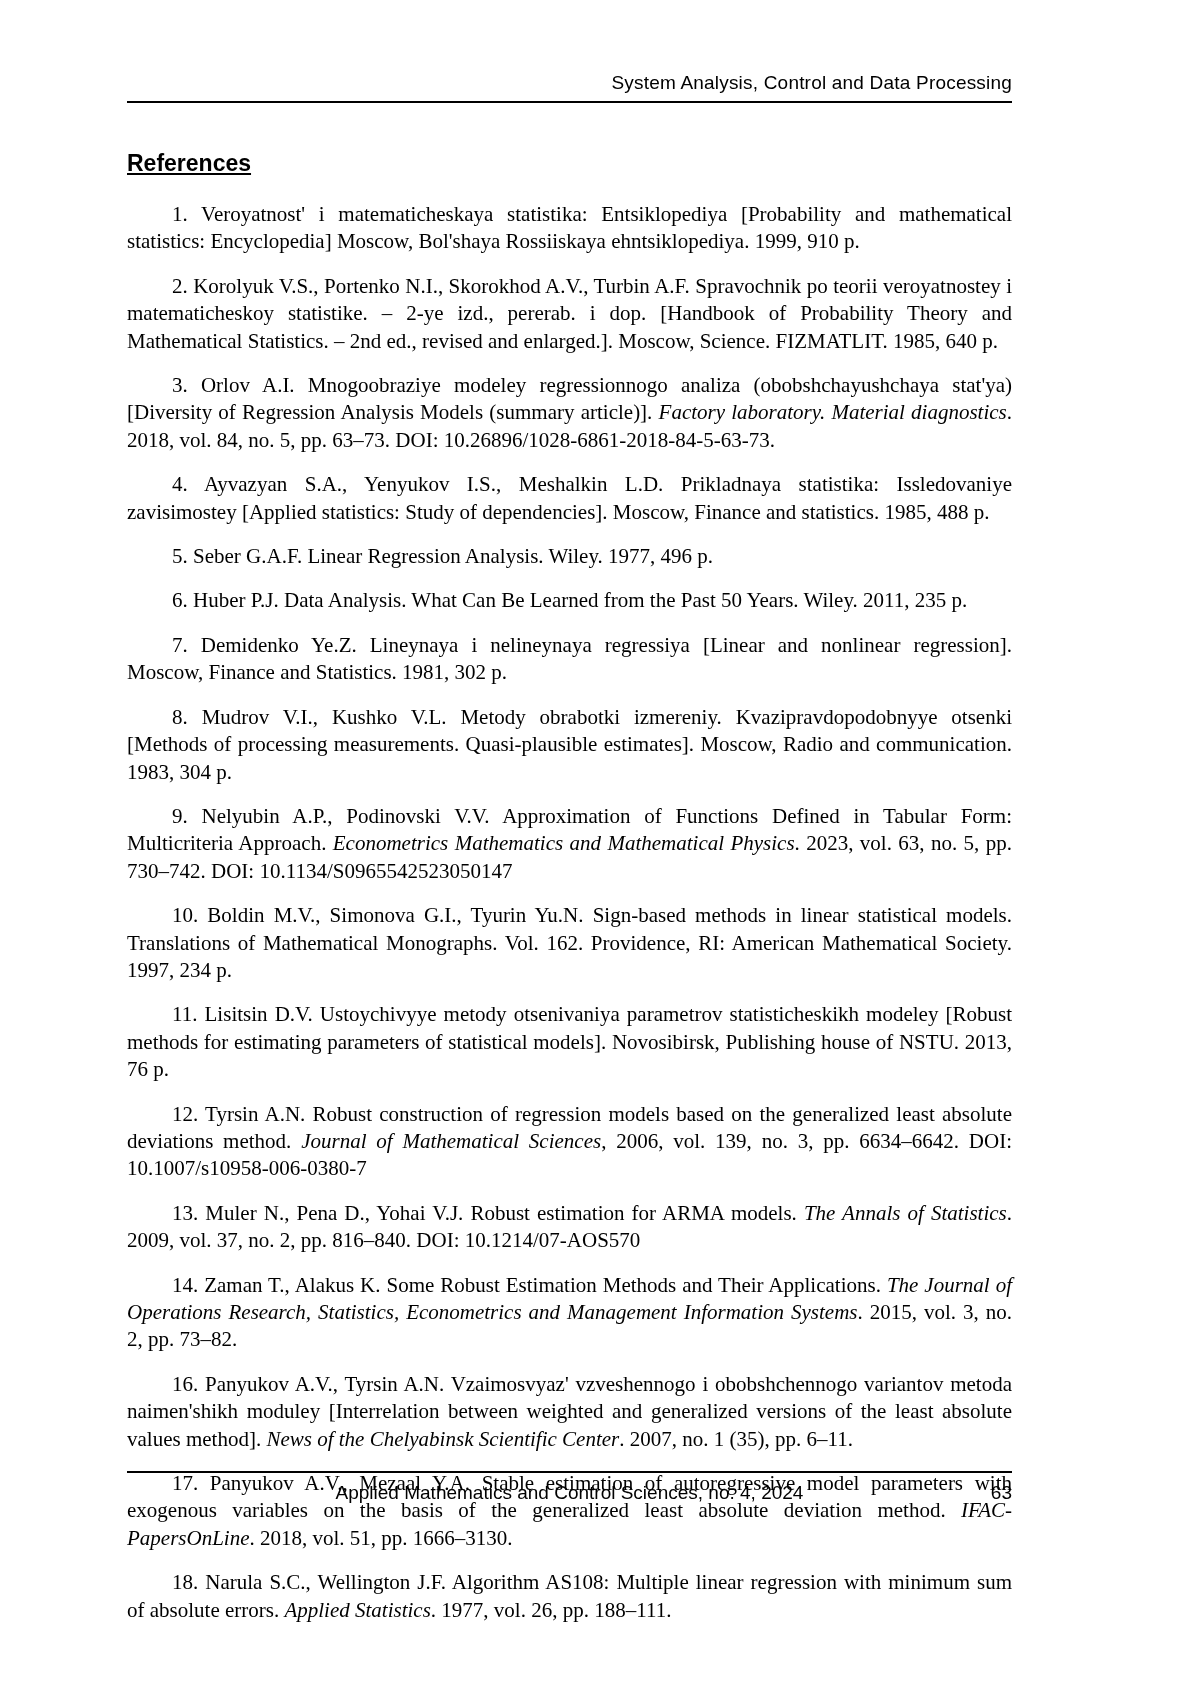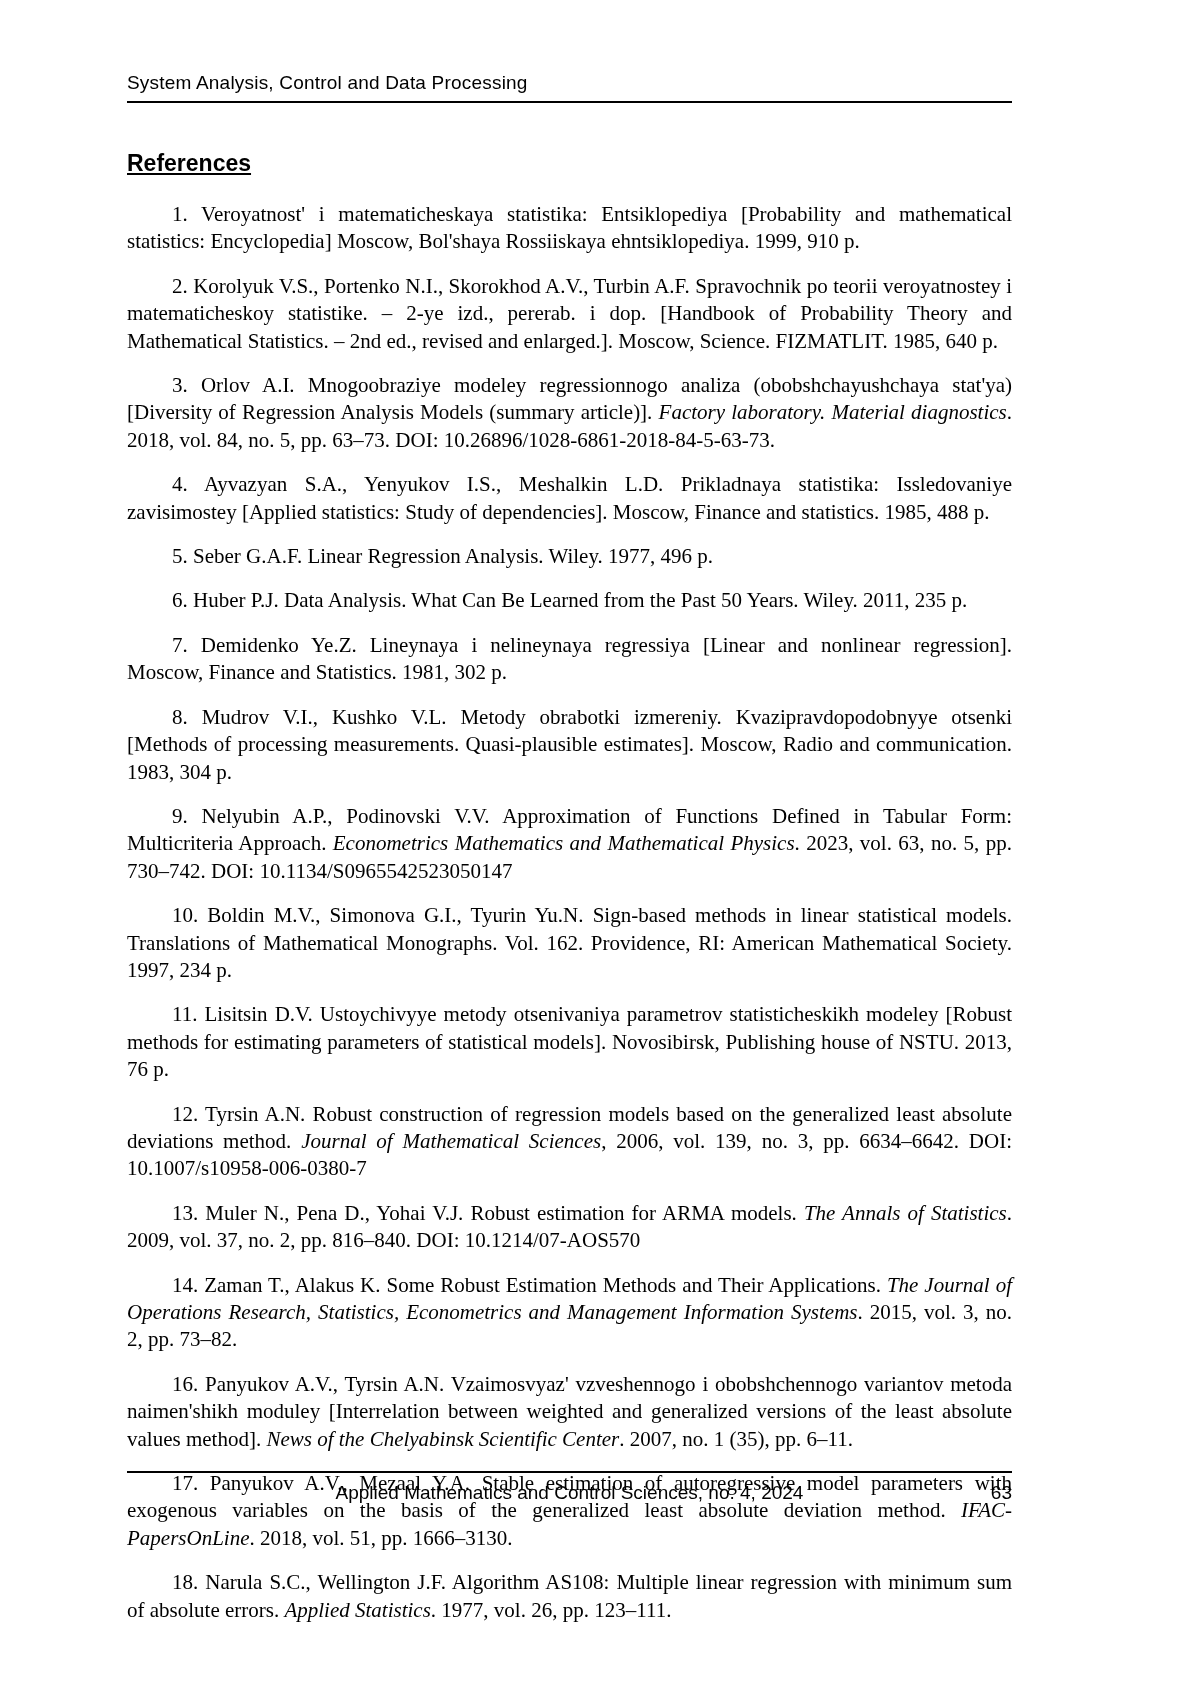--- a/index.html
+++ b/index.html
@@ -19,21 +19,21 @@
   
   .running-head {
     position: absolute;
     top: 72px;
     left: 127px;
     width: 885px;
   }
   .running-head .head-text {
     font-family: "Liberation Sans", sans-serif;
     font-size: 19px;
-    text-align: left;
+    text-align: right;
     letter-spacing: 0.2px;
     padding-bottom: 7px;
   }
   .head-rule {
     border: none;
     border-top: 2px solid #000;
     height: 0;
   }
   
   .content {
@@ -105,21 +105,21 @@
         <p class="ref"><span>7. Demidenko Ye.Z. Lineynaya i nelineynaya regressiya [Linear and nonlinear regression]. Moscow, Finance and Statistics. 1981, 302 p.</span></p>
         <p class="ref"><span>8. Mudrov V.I., Kushko V.L. Metody obrabotki izmereniy. Kvazipravdopodobnyye otsenki [Methods of processing measurements. Quasi-plausible estimates]. Moscow, Radio and communication. 1983, 304 p.</span></p>
         <p class="ref"><span>9. Nelyubin A.P., Podinovski V.V. Approximation of Functions Defined in Tabular Form: Multicriteria Approach. </span><em>Econometrics Mathematics and Mathematical Physics</em><span>. 2023, vol. 63, no. 5, pp. 730–742. DOI: 10.1134/S0965542523050147</span></p>
         <p class="ref"><span>10. Boldin M.V., Simonova G.I., Tyurin Yu.N. Sign-based methods in linear statistical models. Translations of Mathematical Monographs. Vol. 162. Providence, RI: American Mathematical Society. 1997, 234 p.</span></p>
         <p class="ref"><span>11. Lisitsin D.V. Ustoychivyye metody otsenivaniya parametrov statisticheskikh modeley [Robust methods for estimating parameters of statistical models]. Novosibirsk, Publishing house of NSTU. 2013, 76 p.</span></p>
         <p class="ref"><span>12. Tyrsin A.N. Robust construction of regression models based on the generalized least absolute deviations method. </span><em>Journal of Mathematical Sciences</em><span>, 2006, vol. 139, no. 3, pp. 6634–6642. DOI: 10.1007/s10958-006-0380-7</span></p>
         <p class="ref"><span>13. Muler N., Pena D., Yohai V.J. Robust estimation for ARMA models. </span><em>The Annals of Statistics</em><span>. 2009, vol. 37, no. 2, pp. 816–840. DOI: 10.1214/07-AOS570</span></p>
         <p class="ref"><span>14. Zaman T., Alakus K. Some Robust Estimation Methods and Their Applications. </span><em>The Journal of Operations Research, Statistics, Econometrics and Management Information Systems</em><span>. 2015, vol. 3, no. 2, pp. 73–82.</span></p>
         <p class="ref"><span>16. Panyukov A.V., Tyrsin A.N. Vzaimosvyaz' vzveshennogo i obobshchennogo variantov metoda naimen'shikh moduley [Interrelation between weighted and generalized versions of the least absolute values method]. </span><em>News of the Chelyabinsk Scientific Center</em><span>. 2007, no. 1 (35), pp. 6–11.</span></p>
         <p class="ref"><span>17. Panyukov A.V., Mezaal Y.A. Stable estimation of autoregressive model parameters with exogenous variables on the basis of the generalized least absolute deviation method. </span><em>IFAC-PapersOnLine</em><span>. 2018, vol. 51, pp. 1666–3130.</span></p>
-        <p class="ref"><span>18. Narula S.C., Wellington J.F. Algorithm AS108: Multiple linear regression with minimum sum of absolute errors. </span><em>Applied Statistics</em><span>. 1977, vol. 26, pp. 123–111.</span></p>
+        <p class="ref"><span>18. Narula S.C., Wellington J.F. Algorithm AS108: Multiple linear regression with minimum sum of absolute errors. </span><em>Applied Statistics</em><span>. 1977, vol. 26, pp. 188–111.</span></p>
       </div>
   </div>
 
   <div class="page-footer">
     <hr class="foot-rule">
     <div class="foot-row">
       <span>Applied Mathematics and Control Sciences, no. 4, 2024</span>
       <span class="foot-page-num">63</span>
     </div>
   </div>

